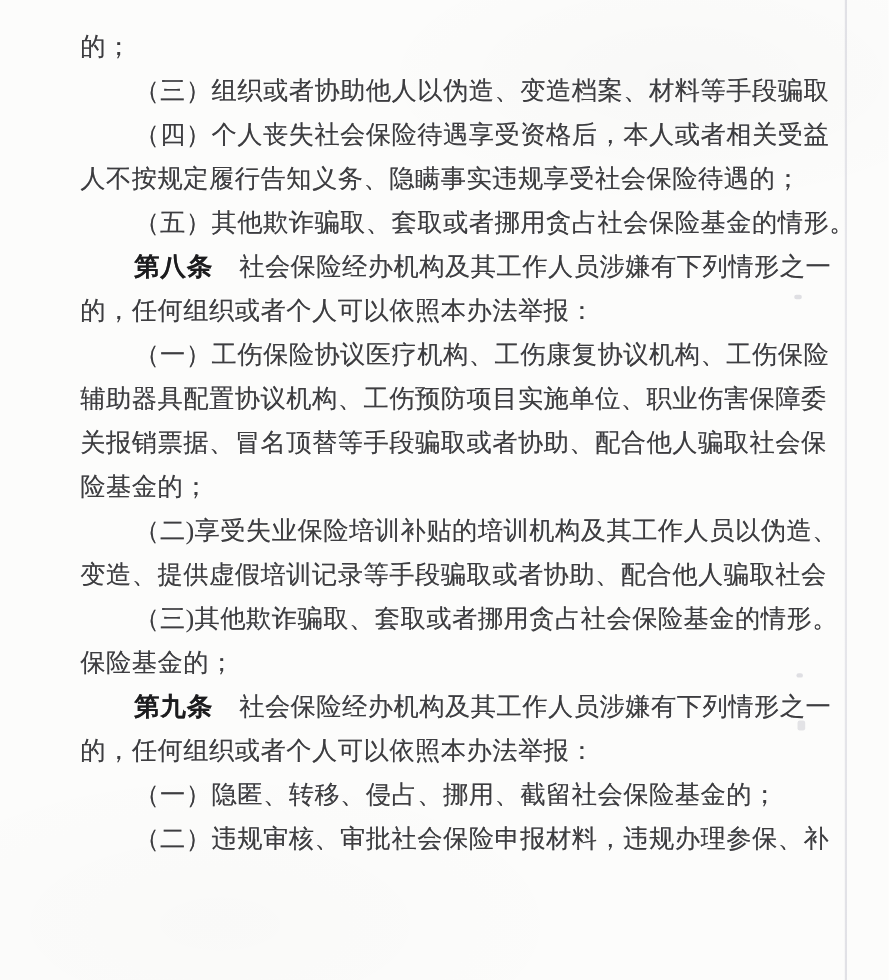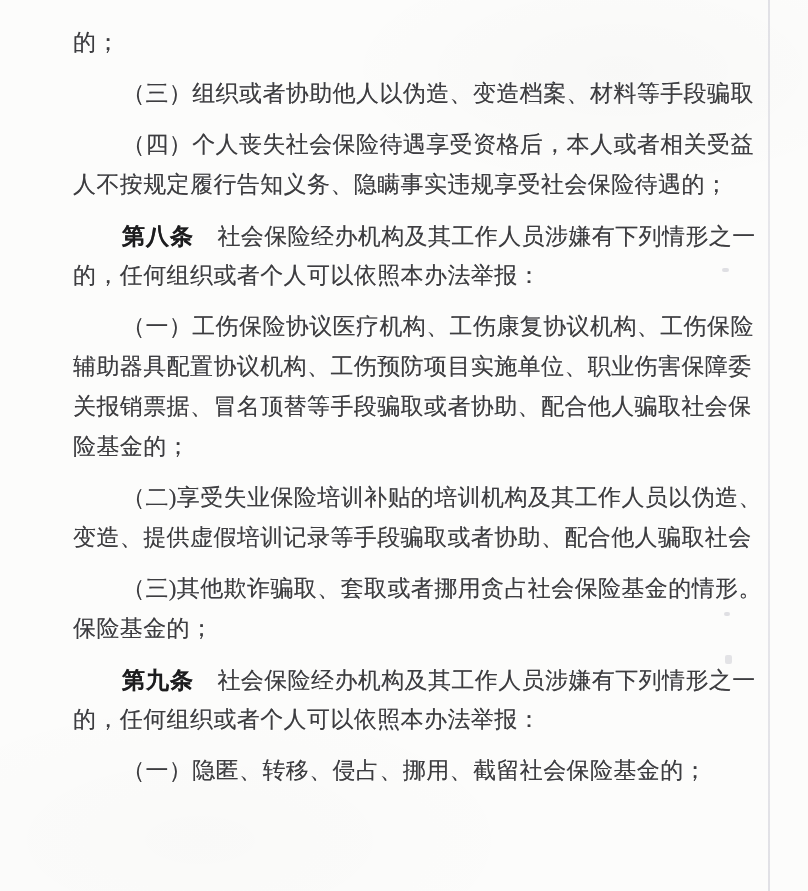--- a/index.html
+++ b/index.html
@@ -36,23 +36,23 @@
   }
   .line {
     height: 40px;
     line-height: 40px;
     font-size: 23px;
     letter-spacing: 0.4px;
     color: var(--ink);
     white-space: nowrap;
     text-shadow: 0 0 0.6px rgba(70,70,75,0.55);
   }
-  .line.indent { padding-left: 49px; margin-top: 11px; }
+  .line.indent { padding-left: 49px; }
   .article-num {
-    font-family: Liberation Sans, sans-serif;
+    font-family: Liberation Mono, monospace;
     font-weight: 700;
     color: var(--ink-bold);
     letter-spacing: 1px;
     text-shadow: 0 0 0.4px rgba(20,20,22,0.7);
   }
   .scan-edge-line {
     position: absolute;
     top: 0; left: 768px;
     width: 2px; height: 891px;
     background: linear-gradient(180deg, var(--edge) 0%, #e6e6eb 40%, var(--edge) 100%);
@@ -71,31 +71,33 @@
 </style>
 </head>
 <body>
 
 <div class="scan-page">
   <div class="content">
       <div class="line"><span>的；</span></div>
       <div class="line indent"><span>（三）组织或者协助他人以伪造、变造档案、材料等手段骗取</span></div>
       <div class="line indent"><span>（四）个人丧失社会保险待遇享受资格后，本人或者相关受益</span></div>
       <div class="line"><span>人不按规定履行告知义务、隐瞒事实违规享受社会保险待遇的；</span></div>
+      <div class="line indent"><span>（五）其他欺诈骗取、套取或者挪用贪占社会保险基金的情形。</span></div>
       <div class="line indent"><span class="article-num">第八条</span><span>　社会保险经办机构及其工作人员涉嫌有下列情形之一</span></div>
       <div class="line"><span>的，任何组织或者个人可以依照本办法举报：</span></div>
       <div class="line indent"><span>（一）工伤保险协议医疗机构、工伤康复协议机构、工伤保险</span></div>
       <div class="line"><span>辅助器具配置协议机构、工伤预防项目实施单位、职业伤害保障委</span></div>
       <div class="line"><span>关报销票据、冒名顶替等手段骗取或者协助、配合他人骗取社会保</span></div>
       <div class="line"><span>险基金的；</span></div>
       <div class="line indent"><span>（二)享受失业保险培训补贴的培训机构及其工作人员以伪造、</span></div>
       <div class="line"><span>变造、提供虚假培训记录等手段骗取或者协助、配合他人骗取社会</span></div>
       <div class="line indent"><span>（三)其他欺诈骗取、套取或者挪用贪占社会保险基金的情形。</span></div>
       <div class="line"><span>保险基金的；</span></div>
       <div class="line indent"><span class="article-num">第九条</span><span>　社会保险经办机构及其工作人员涉嫌有下列情形之一</span></div>
       <div class="line"><span>的，任何组织或者个人可以依照本办法举报：</span></div>
       <div class="line indent"><span>（一）隐匿、转移、侵占、挪用、截留社会保险基金的；</span></div>
+      <div class="line indent"><span>（二）违规审核、审批社会保险申报材料，违规办理参保、补</span></div>
     </div>
   <div class="scan-edge-line"></div>
   <div class="smudge s1"></div>
   <div class="smudge s2"></div>
   <div class="smudge s3"></div>
 </div>
 
 </body></html>

